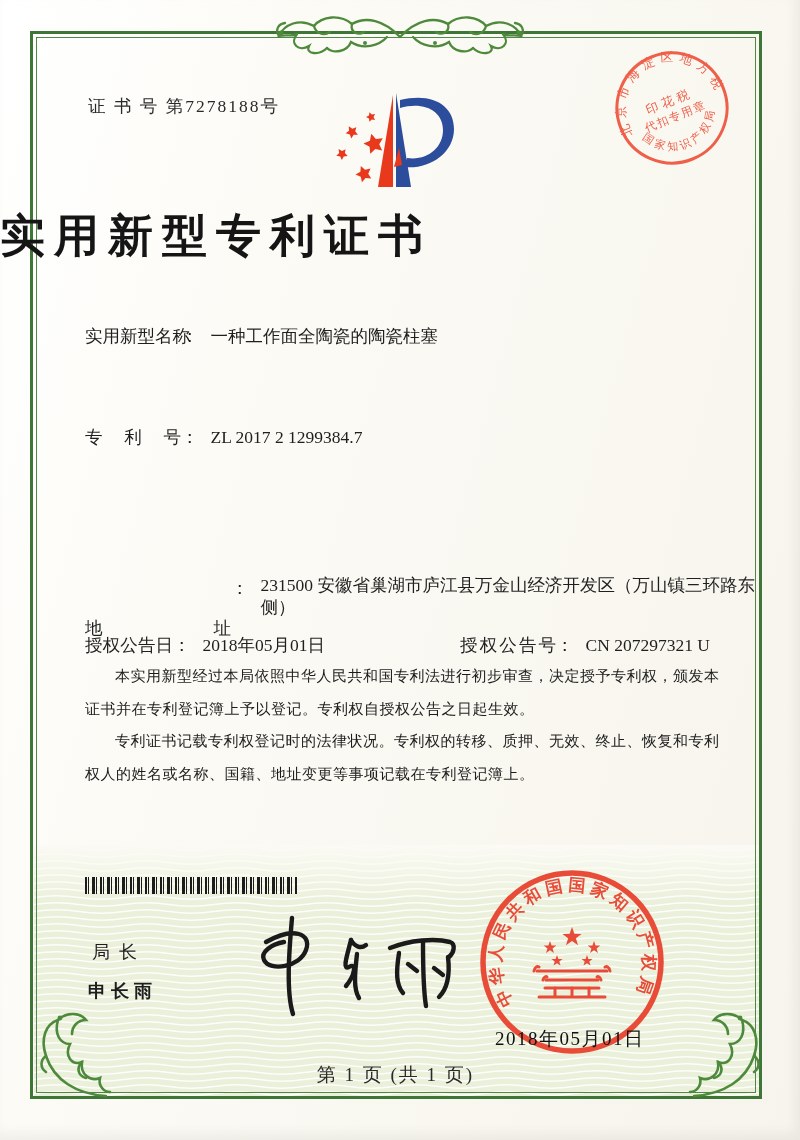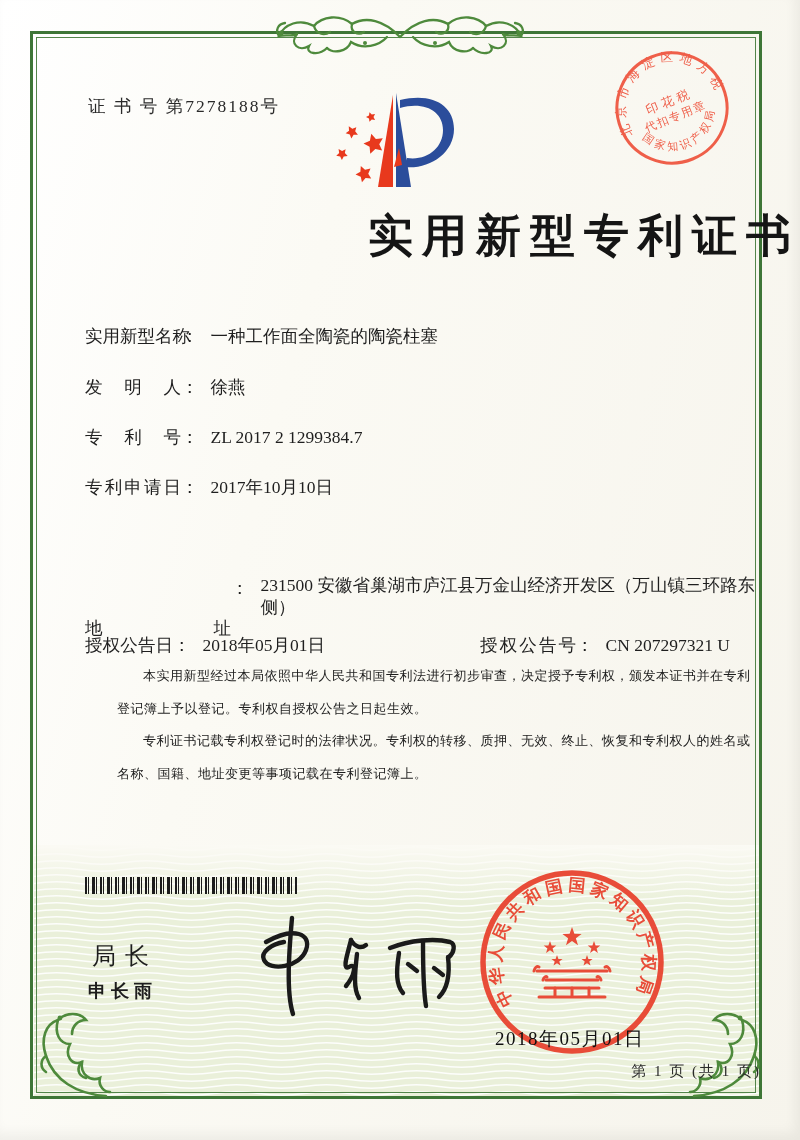--- a/index.html
+++ b/index.html
@@ -13,68 +13,68 @@
   .frame{position:absolute;left:30px;top:31px;right:38px;bottom:41px;
     border:3px solid #3e7637;}
   .frame::after{content:"";position:absolute;inset:3px;border:1px solid #53854a;}
   
   .guilloche{position:absolute;left:34px;top:845px;width:727px;height:252px;}
   
   .certno{position:absolute;left:88px;top:94px;font-size:17.5px;letter-spacing:2px;color:#2a2a2a;}
   
   .logo{position:absolute;left:330px;top:92px;width:150px;height:112px;}
   
-  .title{position:absolute;left:0;top:206px;width:800px;text-align:right;
+  .title{position:absolute;left:0;top:206px;width:800px;text-align:left;
     font-size:45px;font-weight:bold;letter-spacing:9px;color:#151515;
     font-family:"Liberation Serif","DejaVu Serif",serif;}
   
   .taxstamp{position:absolute;left:612px;top:48px;width:120px;height:120px;
     transform:rotate(-22deg);opacity:.9;}
   
   .row{position:absolute;left:85px;font-size:17.5px;line-height:28px;color:#1f1f1f;white-space:nowrap;}
   .row .lbl{display:inline-block;width:96px;text-align:justify;text-align-last:justify;vertical-align:top;}
   .row .colon{display:inline-block;vertical-align:top;}
   .row .val{display:inline-block;margin-left:12px;vertical-align:top;}
   .row-name{top:322px;} .row-inventor{top:373px;} .row-patno{top:423px;}
   .row-appdate{top:473px;} .row-owner{top:524px;} .row-addr{top:574px;}
   .row-owner .lbl{width:112px;}
   .row-addr .lbl{width:146px;margin-top:40px;}
   .row-addr{white-space:normal;}
   .row-addr .val{width:500px;line-height:22px;}
   .row-grant{top:631px;}
   .grant-right{position:absolute;left:375px;top:0;white-space:nowrap;}
   .row-grant .lbl{width:88px;}
-  .grant-right .lbl{width:96px;margin-left:20px;}
+  .grant-right .lbl{width:96px;}
   
   .body-text{position:absolute;left:85px;top:660px;width:636px;
-    font-size:13px;line-height:32.5px;color:#1c1c1c;margin-left:32px;}
+    font-size:15px;line-height:32.5px;color:#1c1c1c;}
   .body-text p{margin:0;text-indent:2em;letter-spacing:.5px;}
   
   .barcode{position:absolute;left:85px;top:877px;width:212px;height:17px;
     background:repeating-linear-gradient(90deg,
       #1b1b1b 0 2px,transparent 2px 3px,
       #1b1b1b 3px 4px,transparent 4px 7px,
       #1b1b1b 7px 10px,transparent 10px 11px,
       #1b1b1b 11px 12px,transparent 12px 15px);}
   
-  .signer-title{position:absolute;left:92px;top:940px;font-size:24px;letter-spacing:9px;color:#1d1d1d;
+  .signer-title{position:absolute;left:92px;top:940px;font-size:18px;letter-spacing:9px;color:#1d1d1d;
     font-family:Liberation Serif, serif;}
   .signer-name{position:absolute;left:88px;top:979px;font-size:18px;letter-spacing:5px;color:#1d1d1d;
     font-family:"Liberation Sans","DejaVu Sans",sans-serif;font-weight:bold;}
   .signature{position:absolute;left:238px;top:912px;width:235px;height:108px;}
   
   .seal{position:absolute;left:477px;top:867px;width:190px;height:190px;opacity:.93;}
   .seal-date{position:absolute;left:495px;top:1026px;font-size:19px;letter-spacing:1.5px;color:#111;z-index:5;}
   
   .orn-top{position:absolute;left:268px;top:10px;width:264px;height:48px;}
   .orn-bl{position:absolute;left:30px;top:998px;width:82px;height:104px;}
   .orn-br{position:absolute;left:688px;top:998px;width:82px;height:104px;}
   
-  .footer{position:absolute;left:30px;top:1062px;width:731px;text-align:right;
-    font-size:15px;letter-spacing:2px;color:#2a2a2a;z-index:6;}
+  .footer{position:absolute;left:30px;top:1062px;width:731px;text-align:center;
+    font-size:19px;letter-spacing:2px;color:#2a2a2a;z-index:6;}
 </style>
 </head>
 <body>
 
 <div class="sheet">
 
   <svg class="guilloche" viewBox="0 0 727 252" preserveAspectRatio="none">
     <defs>
       <pattern id="waves" width="90" height="7" patternUnits="userSpaceOnUse">
         <rect width="90" height="7" fill="#eaf0da"></rect>
@@ -154,28 +154,22 @@
     </text>
     <text x="60" y="57" text-anchor="middle" font-size="12.5" letter-spacing="4" fill="#ee4f38" font-family="'Liberation Sans','DejaVu Sans',sans-serif">印花税</text>
     <text x="60" y="73" text-anchor="middle" font-size="11.5" letter-spacing="1.5" fill="#ee4f38" font-family="'Liberation Sans','DejaVu Sans',sans-serif">代扣专用章</text>
   </svg>
 
   <div class="title">实用新型专利证书</div>
 
   <div class="row row-name">
     <span class="lbl">实用新型名称</span><span class="colon">：</span><span class="val">一种工作面全陶瓷的陶瓷柱塞</span>
   </div>
-  <div class="row row-inventor">
-    <span class="lbl">发明人</span><span class="colon">：</span><span class="val">徐燕</span>
-  </div>
   <div class="row row-patno">
     <span class="lbl">专利号</span><span class="colon">：</span><span class="val">ZL 2017 2 1299384.7</span>
-  </div>
-  <div class="row row-appdate">
-    <span class="lbl">专利申请日</span><span class="colon">：</span><span class="val">2017年10月10日</span>
   </div>
   <div class="row row-addr">
     <span class="lbl">地址</span><span class="colon">：</span><span class="val">231500 安徽省巢湖市庐江县万金山经济开发区（万山镇三环路东侧）</span>
   </div>
   <div class="row row-grant">
     <span class="lbl">授权公告日</span><span class="colon">：</span><span class="val">2018年05月01日</span>
     <span class="grant-right">
       <span class="lbl">授权公告号</span><span class="colon">：</span><span class="val">CN 207297321 U</span>
     </span>
   </div>

